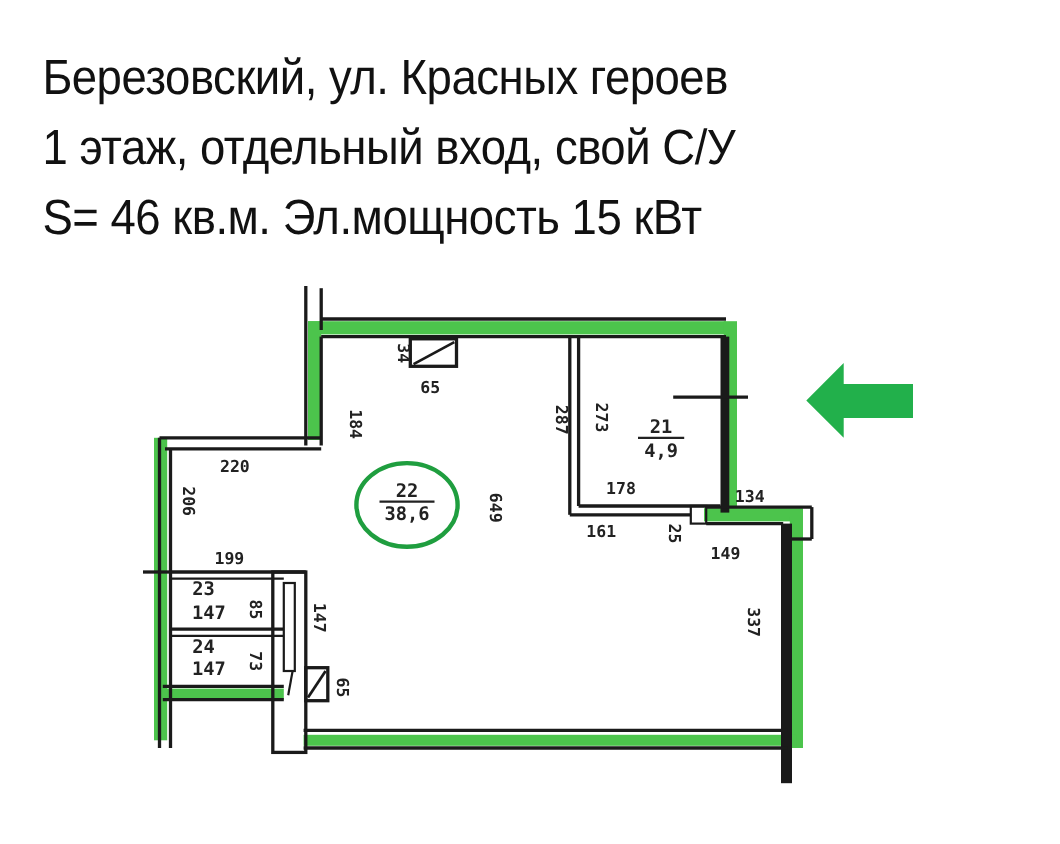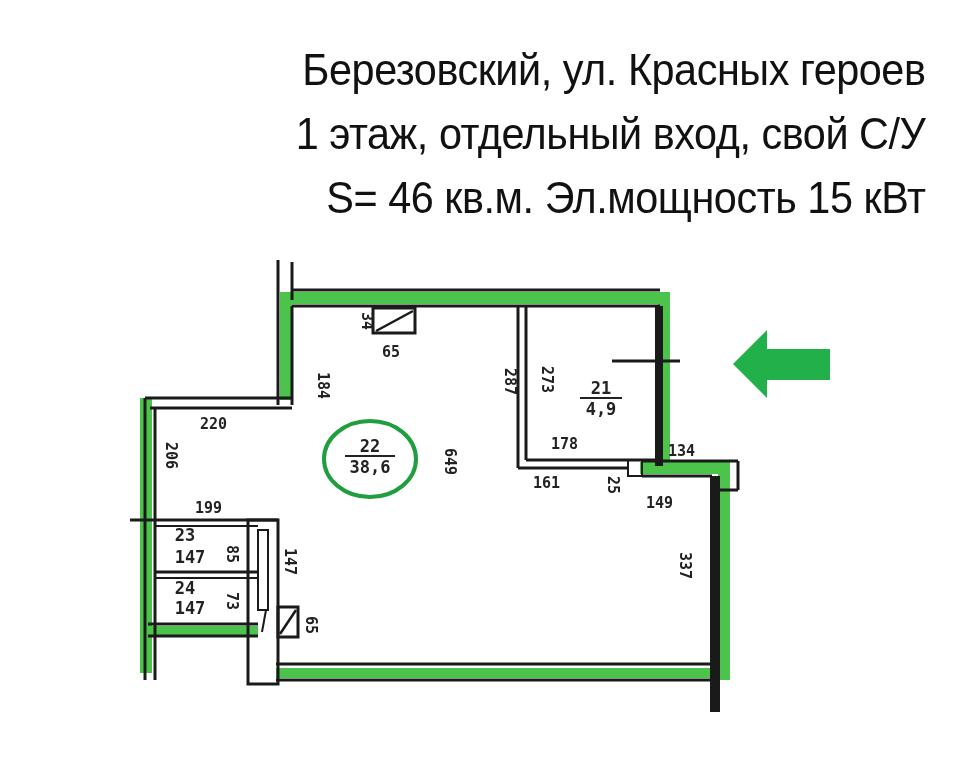--- a/index.html
+++ b/index.html
@@ -1,17 +1,17 @@
 <!DOCTYPE html>
 <html><head>
 <meta charset="utf-8">
 <style>
   html, body { margin: 0; padding: 0; background: #ffffff; }
   body { width: 964px; height: 767px; position: relative; overflow: hidden; font-family: "Liberation Sans", sans-serif; }
-  .header { position: absolute; left: 0; top: 38px; width: 964px; text-align: right; color: #111; }
+  .header { position: absolute; left: 0; top: 38px; width: 964px; text-align: left; color: #111; }
   .header .line { font-size: 45px; line-height: 64px; letter-spacing: -0.5px; transform: scaleX(0.92); transform-origin: center; white-space: nowrap; }
   svg.plan { position: absolute; left: 0; top: 0; }
   .dim { font-family: "DejaVu Sans Mono", monospace; font-weight: bold; font-size: 15px; fill: #222; }
   .room-num { font-family: "DejaVu Sans Mono", monospace; font-weight: bold; font-size: 17px; fill: #222; }
 </style>
 </head>
 <body>
 
 <div class="header">
   <div class="line">Березовский, ул. Красных героев</div>

